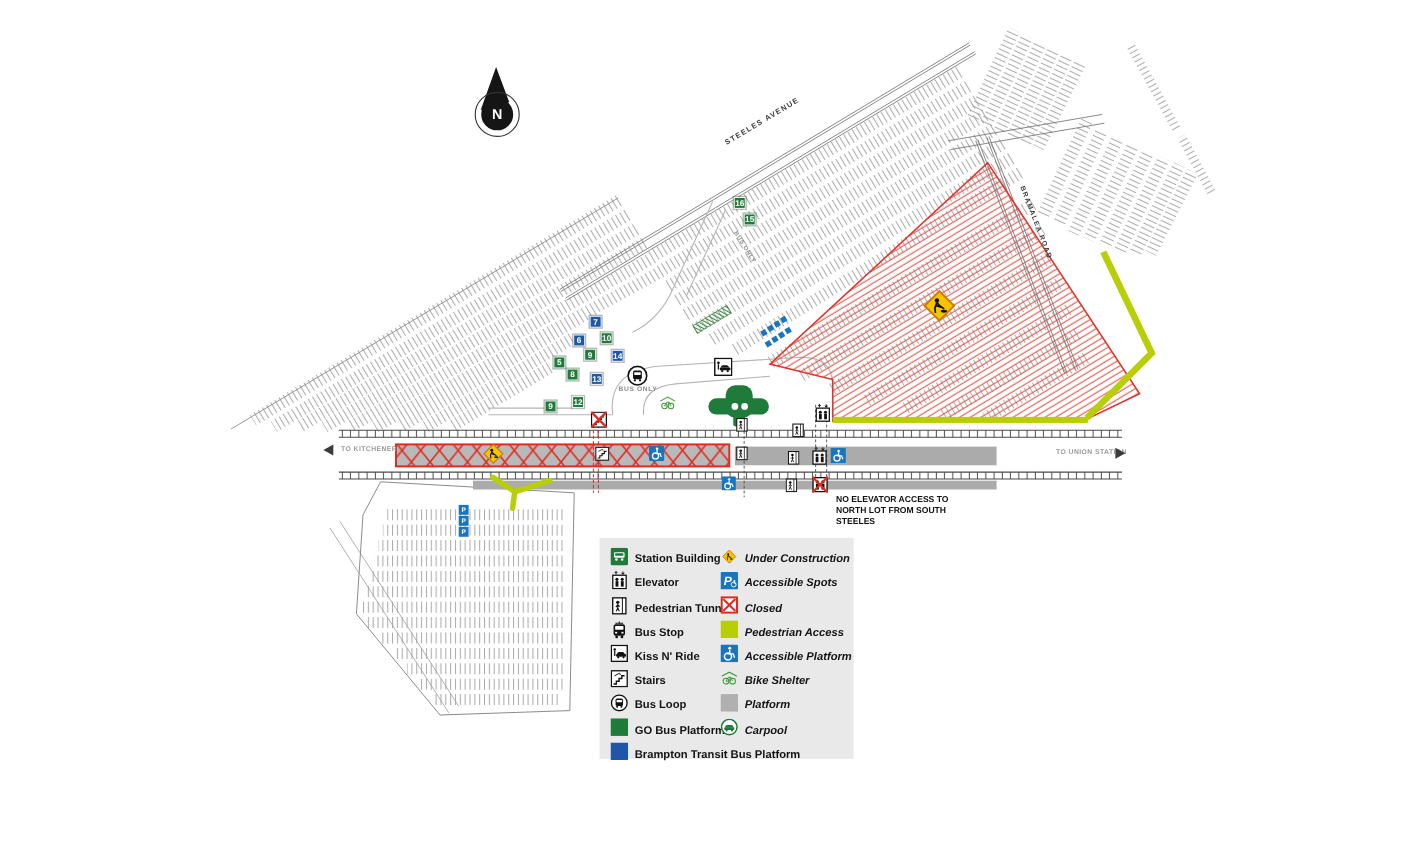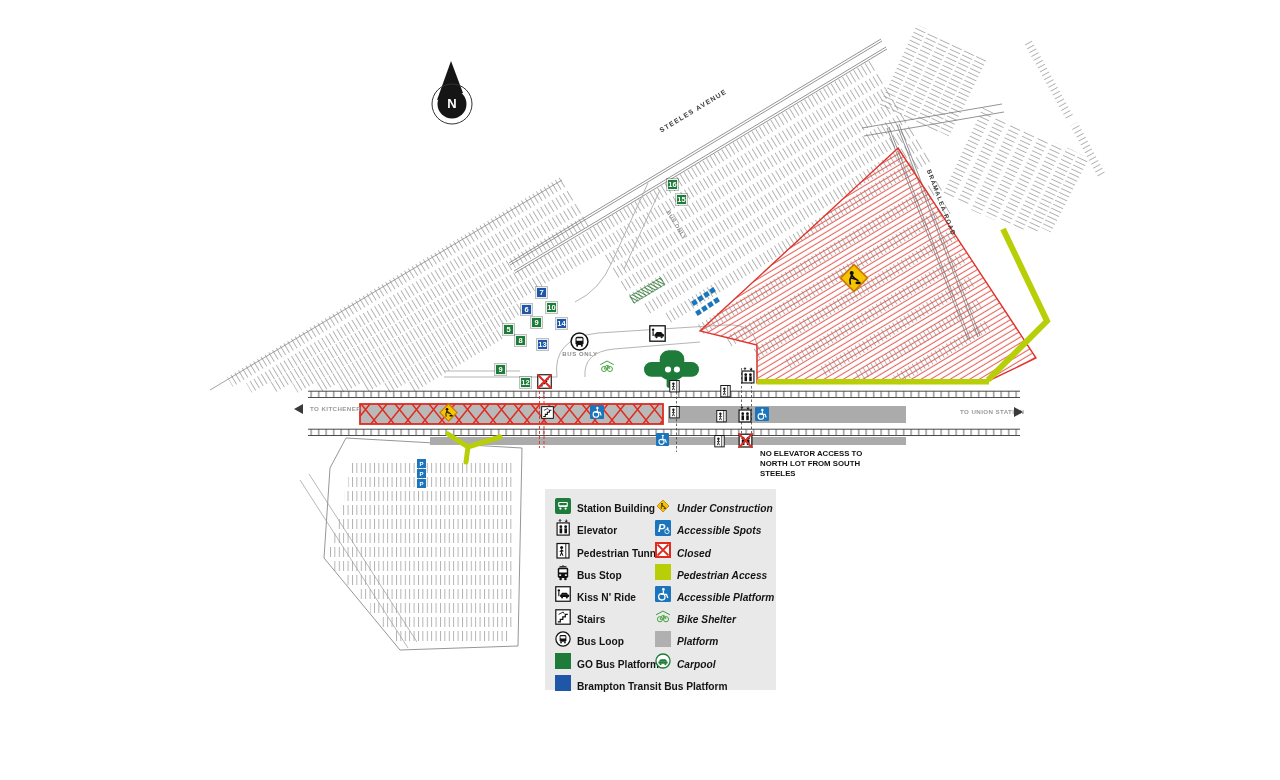--- a/index.html
+++ b/index.html
@@ -169,21 +169,21 @@
     </div>
   <div class="badge" style="left:531px;top:317px;" data-type="go">
       <span>9</span>
     </div>
   <div class="badge" style="left:546px;top:302px;" data-type="go">
       <span>10</span>
     </div>
   <div class="badge" style="left:495px;top:364px;" data-type="go">
       <span>9</span>
     </div>
-  <div class="badge" style="left:520px;top:377px;" data-type="go">
+  <div class="badge" style="left:520px;top:360px;" data-type="go">
       <span>12</span>
     </div>
   <div class="badge" style="left:537px;top:339px;" data-type="bt">
       <span>13</span>
     </div>
   <div class="badge" style="left:556px;top:318px;" data-type="bt">
       <span>14</span>
     </div>
   <div class="badge" style="left:676px;top:194px;" data-type="go">
       <span>15</span>

